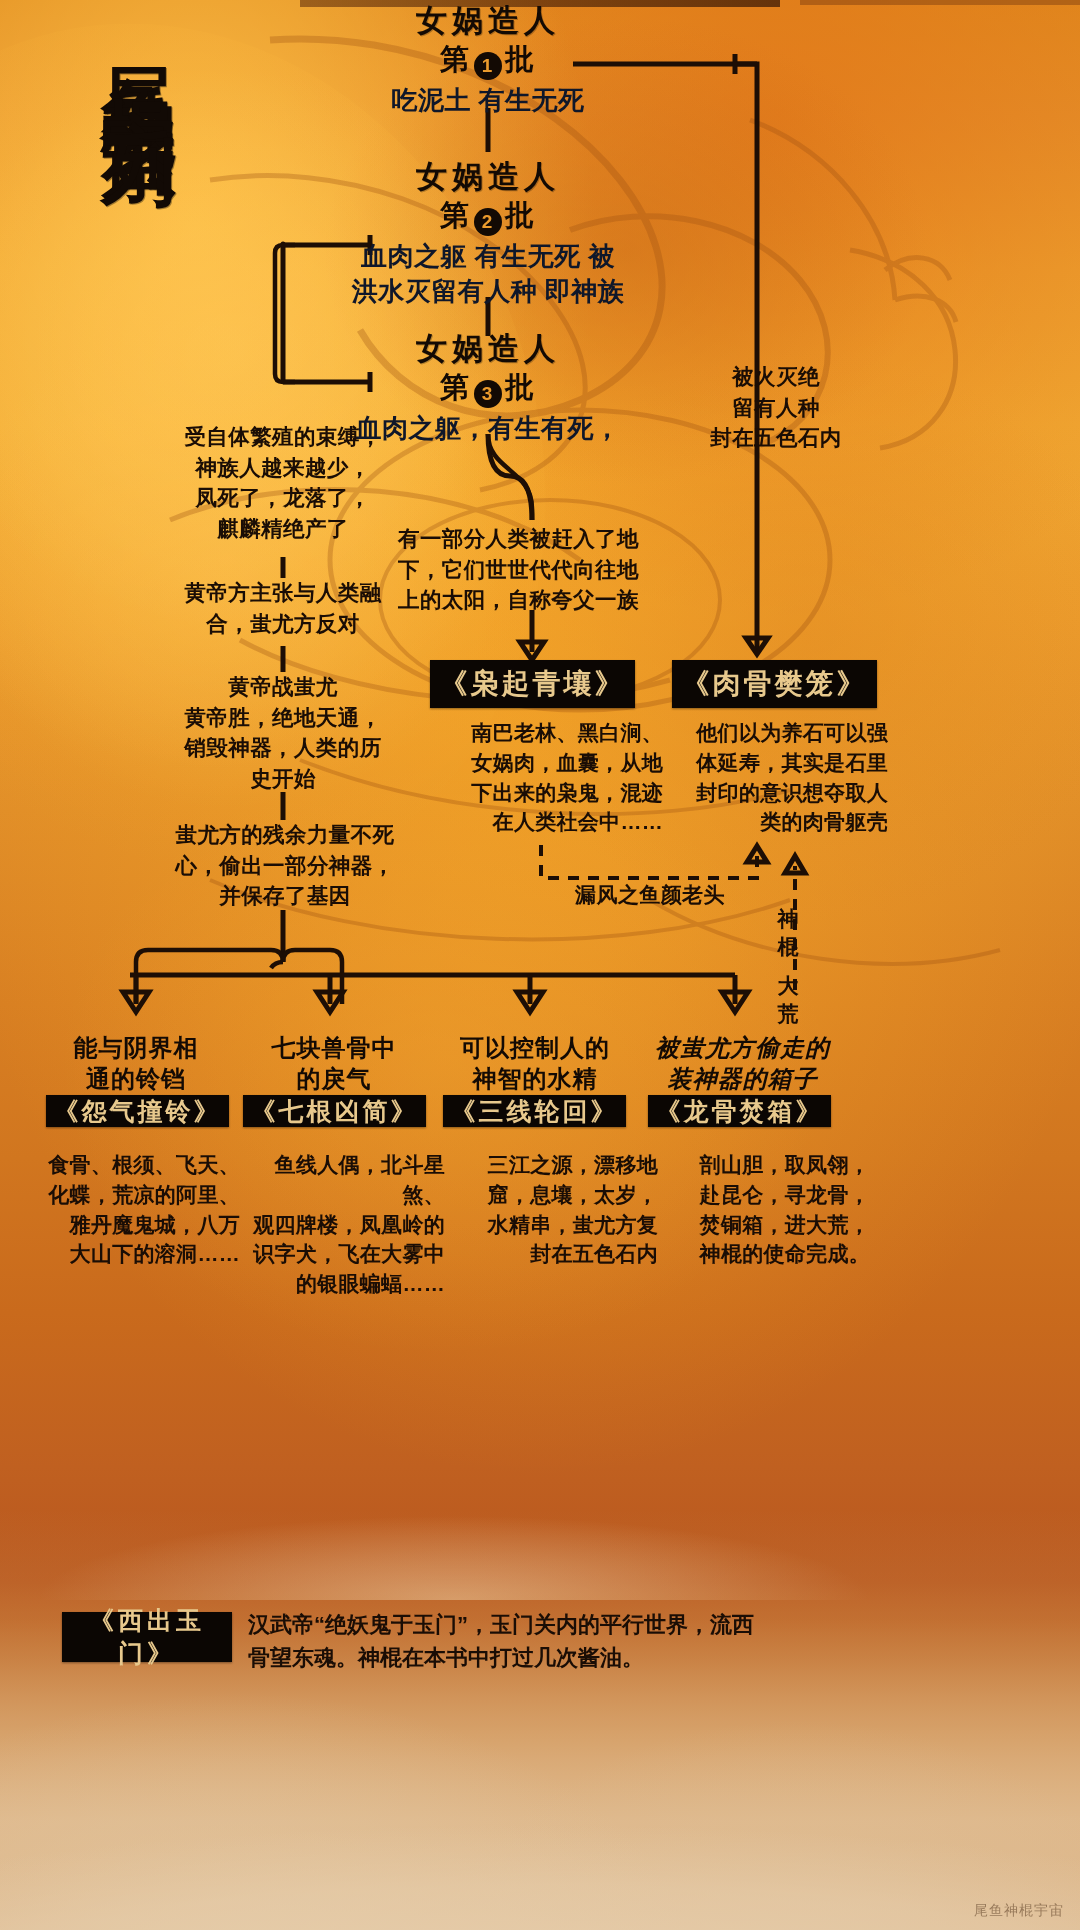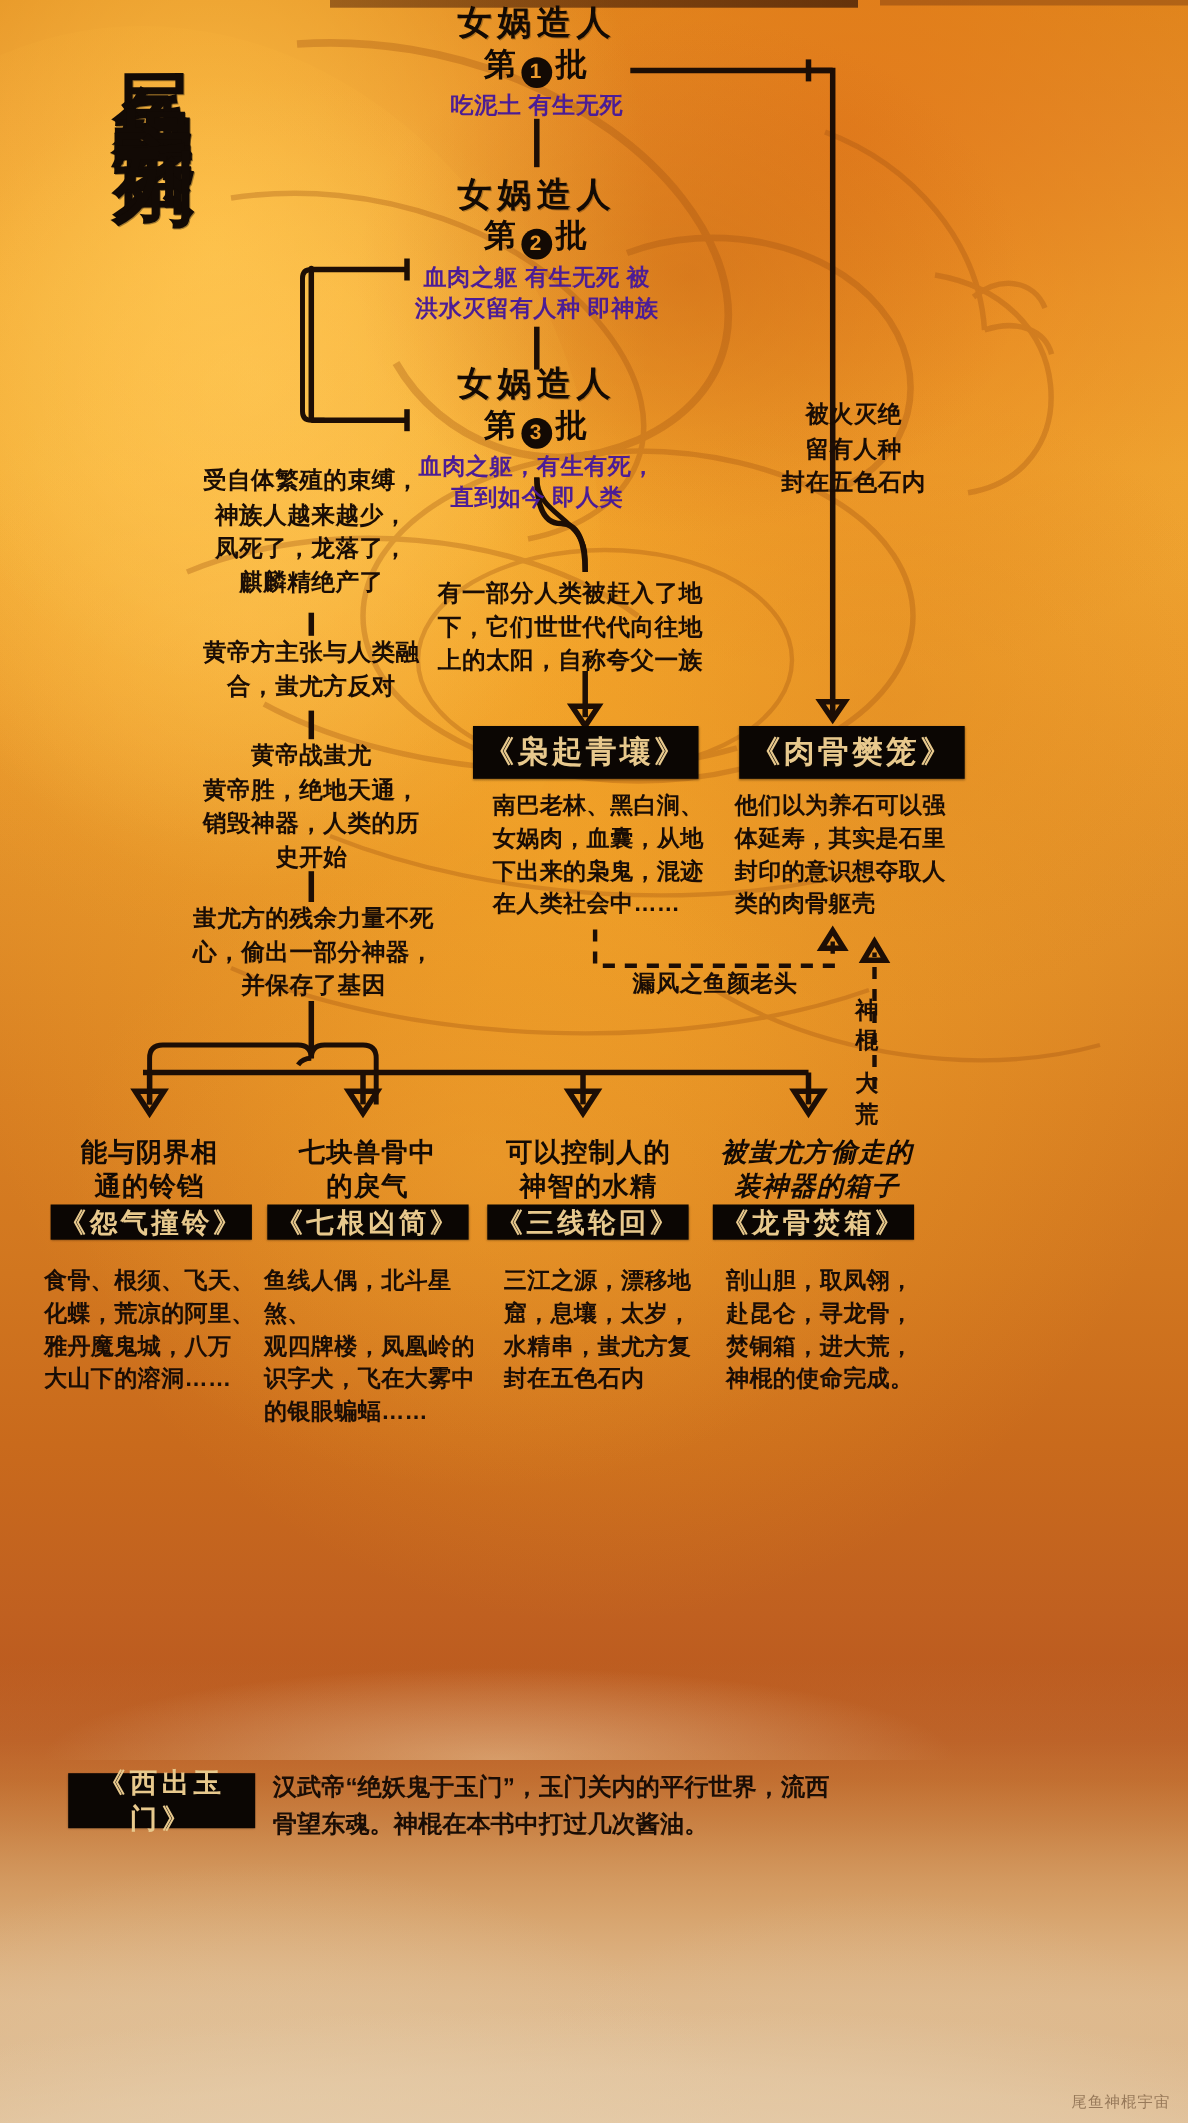--- a/index.html
+++ b/index.html
@@ -109,21 +109,21 @@
   .node .sub{
     font-weight:bold; font-size:29px; line-height:1.3; letter-spacing:2px;
     color:#130a04; margin-top:1px;
   }
   .node .sub .circnum{
     display:inline-block; width:28px; height:28px; border-radius:50%;
     background:#130a04; color:#eb9b2d; font-size:19px; line-height:28px;
     text-align:center; vertical-align:-3px; margin:0 3px; font-weight:bold;
   }
   .node .desc{
-    font-size:21px; line-height:1.34; font-weight:bold; color:#4c1d95;
+    font-size:26px; line-height:1.34; font-weight:bold; color:#0f172a;
     margin-top:3px; letter-spacing:.5px;
   }
 
   .para{
     position:absolute; text-align:center;
     font-size:21.5px; line-height:1.42; font-weight:bold; color:#1a0d05;
     letter-spacing:.4px;
   }
   .para.left{ text-align:center; }
 
@@ -138,21 +138,21 @@
     display:flex; align-items:center; justify-content:center;
     box-shadow:0 1px 2px rgba(0,0,0,.4);
   }
   .plate.big{ font-size:28px; height:48px; }
   .plate.col{ font-size:25px; height:32px; }
   .plate.foot{ font-size:25px; height:50px; letter-spacing:4px; }
 
   .blurb{
     position:absolute;
     font-size:21px; line-height:1.42; font-weight:bold; color:#1a0d05;
-    text-align:left; letter-spacing:.3px;
+    text-align:right; letter-spacing:.3px;
   }
   .colhead{
     position:absolute; text-align:center;
     font-size:24px; line-height:1.3; font-weight:bold; color:#130a04;
     letter-spacing:1px;
   }
   .sidelabel{
     position:absolute; width:26px; text-align:center;
     font-size:21px; line-height:1.32; font-weight:bold; color:#1a0d05;
   }
@@ -282,21 +282,20 @@
     <div class="desc">血肉之躯  有生无死 被</div>
     <div class="desc" style="margin-top:0;">洪水灭留有人种 即神族</div>
   </div>
 
   <div class="node" style="left:320px; top:330px; width:336px;">
     <div class="hd">女娲造人</div>
     <div class="sub">
       <span>第</span><span class="circnum">3</span><span>批</span>
     </div>
     <div class="desc">血肉之躯，有生有死，</div>
-    <div class="desc" style="margin-top:0;">直到如今 即人类</div>
   </div>
 
   <div class="para left" style="left:155px; top:422px; width:256px;">
     <div>受自体繁殖的束缚，</div>
     <div>神族人越来越少，</div>
     <div>凤死了，龙落了，</div>
     <div>麒麟精绝产了</div>
   </div>
 
   <div class="para left" style="left:155px; top:578px; width:256px;">

